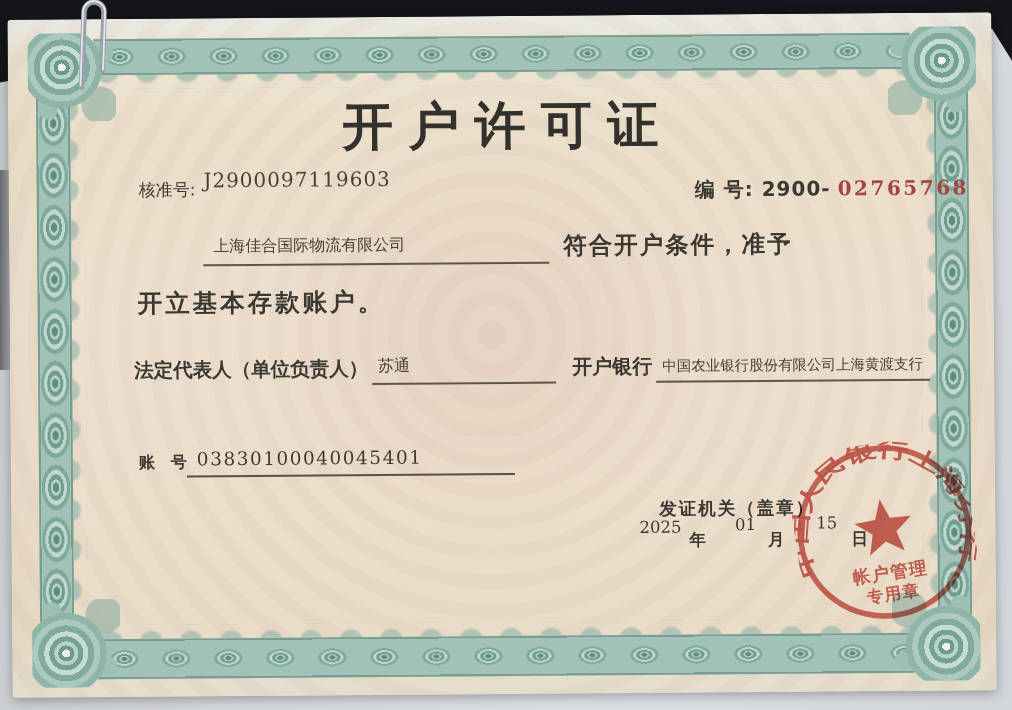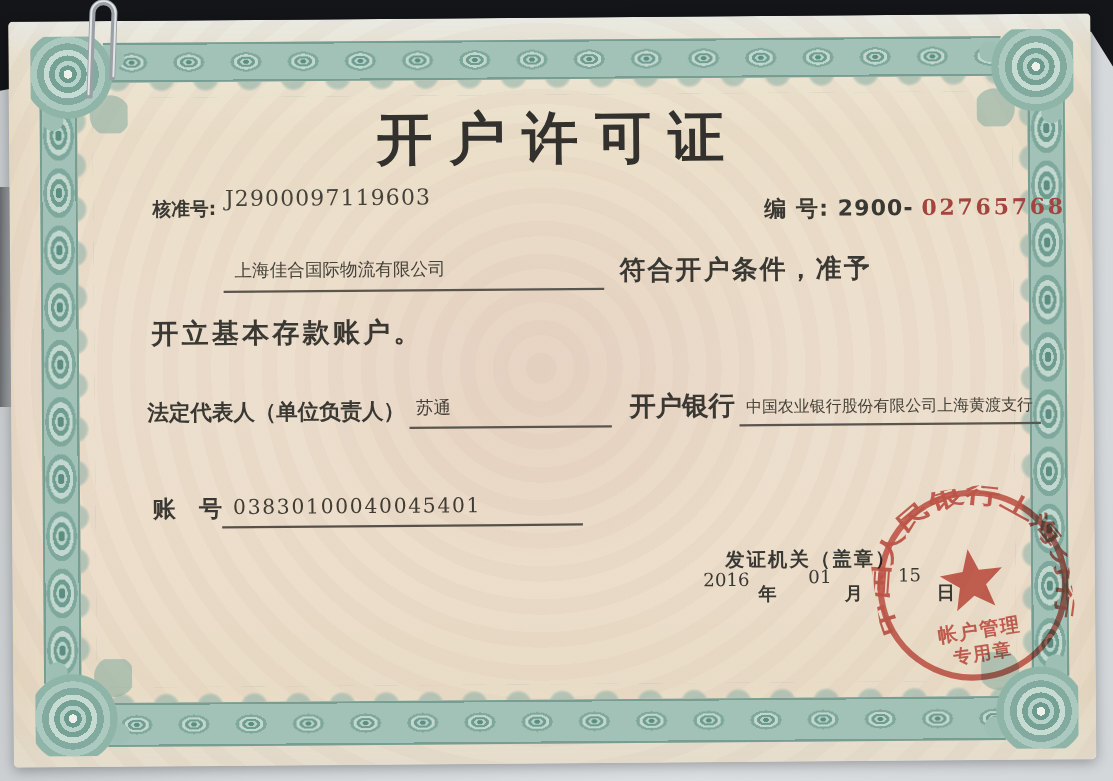--- a/index.html
+++ b/index.html
@@ -49,39 +49,39 @@
       radial-gradient(circle at 76px 20px, #9dbfb4 0 9px, rgba(157,191,180,0) 10px),
       radial-gradient(circle at 20px 76px, #9dbfb4 0 9px, rgba(157,191,180,0) 10px),
       radial-gradient(circle at 72px 72px, rgba(130,170,158,.55) 0 18px, rgba(130,170,158,0) 19px);}
   .c-tl{top:-6px;left:-8px;} .c-tr{top:-6px;right:-8px;transform:scaleX(-1);}
   .c-bl{bottom:-8px;left:-8px;transform:scaleY(-1);} .c-br{bottom:-8px;right:-8px;transform:scale(-1,-1);}
   
   .t{position:absolute;color:#3a3833;}
   .title{top:76px;left:0;right:0;text-align:center;font-size:51px;font-weight:700;
     letter-spacing:.30em;text-indent:.30em;color:#32312d;font-family:"DejaVu Serif","DejaVu Sans",serif;}
   .approval{left:130px;top:150px;display:flex;align-items:flex-end;}
-  .approval .lab{font-size:17px;font-weight:700;}
+  .approval .lab{font-size:17px;font-weight:400;}
   .approval .val{font-size:20px;font-family:"DejaVu Serif",serif;letter-spacing:1px;margin:0 0 9px 8px;color:#45423a;}
   .serial{left:686px;top:162px;font-size:20px;font-weight:600;letter-spacing:1px;}
   .serial .red{color:#a3453e;font-family:"DejaVu Serif",serif;letter-spacing:2.5px;margin-left:7px;font-weight:700;}
   .audit{left:188px;top:214px;display:flex;align-items:flex-end;}
   .audit .prefix{font-size:23px;font-weight:700;padding-bottom:2px;}
   .company-line{width:336px;margin-left:6px;border-bottom:2px solid #5a564e;
     font-size:16px;padding:0 0 7px 10px;color:#454239;white-space:nowrap;}
   .audit .suffix{font-size:23.5px;font-weight:700;margin-left:14px;letter-spacing:2px;padding-bottom:2px;}
   .audit2{left:128px;top:268px;font-size:24.5px;font-weight:700;letter-spacing:3px;}
   .reprow{left:124px;top:338px;display:flex;align-items:flex-end;}
   .reprow .lab1{font-size:19.5px;font-weight:700;padding-bottom:3px;}
   .rep-line{width:178px;margin-left:4px;border-bottom:2px solid #5a564e;font-size:16px;
     padding:0 0 6px 6px;color:#454239;}
-  .reprow .lab2{font-size:24px;font-weight:700;margin-left:16px;padding-bottom:3px;}
+  .reprow .lab2{font-size:20px;font-weight:700;margin-left:16px;padding-bottom:3px;}
   .bank-line{width:268px;margin-left:4px;border-bottom:2px solid #5a564e;font-size:14.5px;
     line-height:1.5;padding:0 0 3px 6px;color:#454239;}
   .acctrow{left:128px;top:430px;display:flex;align-items:flex-end;}
-  .acctrow .lab{font-size:21px;font-weight:700;padding-bottom:4px;}
+  .acctrow .lab{font-size:16px;font-weight:700;padding-bottom:4px;}
   .acct-line{width:318px;border-bottom:2px solid #55514a;font-size:18.5px;
     font-family:"DejaVu Serif",serif;letter-spacing:1.5px;padding:0 0 6px 10px;color:#403c33;}
   .issuer{left:648px;top:482px;font-size:17.5px;font-weight:700;letter-spacing:2px;}
   .daterow{left:628px;top:502px;font-size:16.5px;white-space:nowrap;}
   .daterow span{display:inline-block;position:relative;font-family:"DejaVu Serif",serif;color:#3a3833;}
   .daterow .unit{font-family:"DejaVu Sans",sans-serif;font-weight:700;top:13px;}
   .d-y{margin-left:0;} .u-y{margin-left:8px;} .d-m{margin-left:29px;top:-2px;} .u-m{margin-left:12px;}
   .d-d{margin-left:32px;top:-3px;} .u-d{margin-left:14px;}
   
   .seal{position:absolute;left:784px;top:430px;width:178px;height:178px;
@@ -134,21 +134,21 @@
     </div>
 
     <div class="t acctrow">
       <span class="lab">账　号</span>
       <span class="acct-line"><span>03830100040045401</span></span>
     </div>
 
     <div class="t issuer">发证机关（盖章）</div>
 
     <div class="t daterow">
-      <span class="d-y">2016</span><span class="unit u-y">年</span><span class="d-m">01</span><span class="unit u-m">月</span><span class="d-d">15</span><span class="unit u-d">日</span>
+      <span class="d-y">2025</span><span class="unit u-y">年</span><span class="d-m">01</span><span class="unit u-m">月</span><span class="d-d">15</span><span class="unit u-d">日</span>
     </div>
 
     <svg class="seal" viewBox="0 0 178 178">
       <circle cx="89" cy="89" r="84" fill="none" stroke="#c9554d" stroke-width="5.5" opacity="0.9"></circle>
       <defs>
           <path id="sealArc" d="M 20,128 A 78,78 0 1 1 158,128" fill="none"></path>
         </defs>
       <text font-size="20.5" fill="#c9554d" font-weight="700" opacity="0.95">
         <textPath href="#sealArc" startOffset="8" textLength="312" lengthAdjust="spacingAndGlyphs">中国人民银行上海分行</textPath>
       </text>

